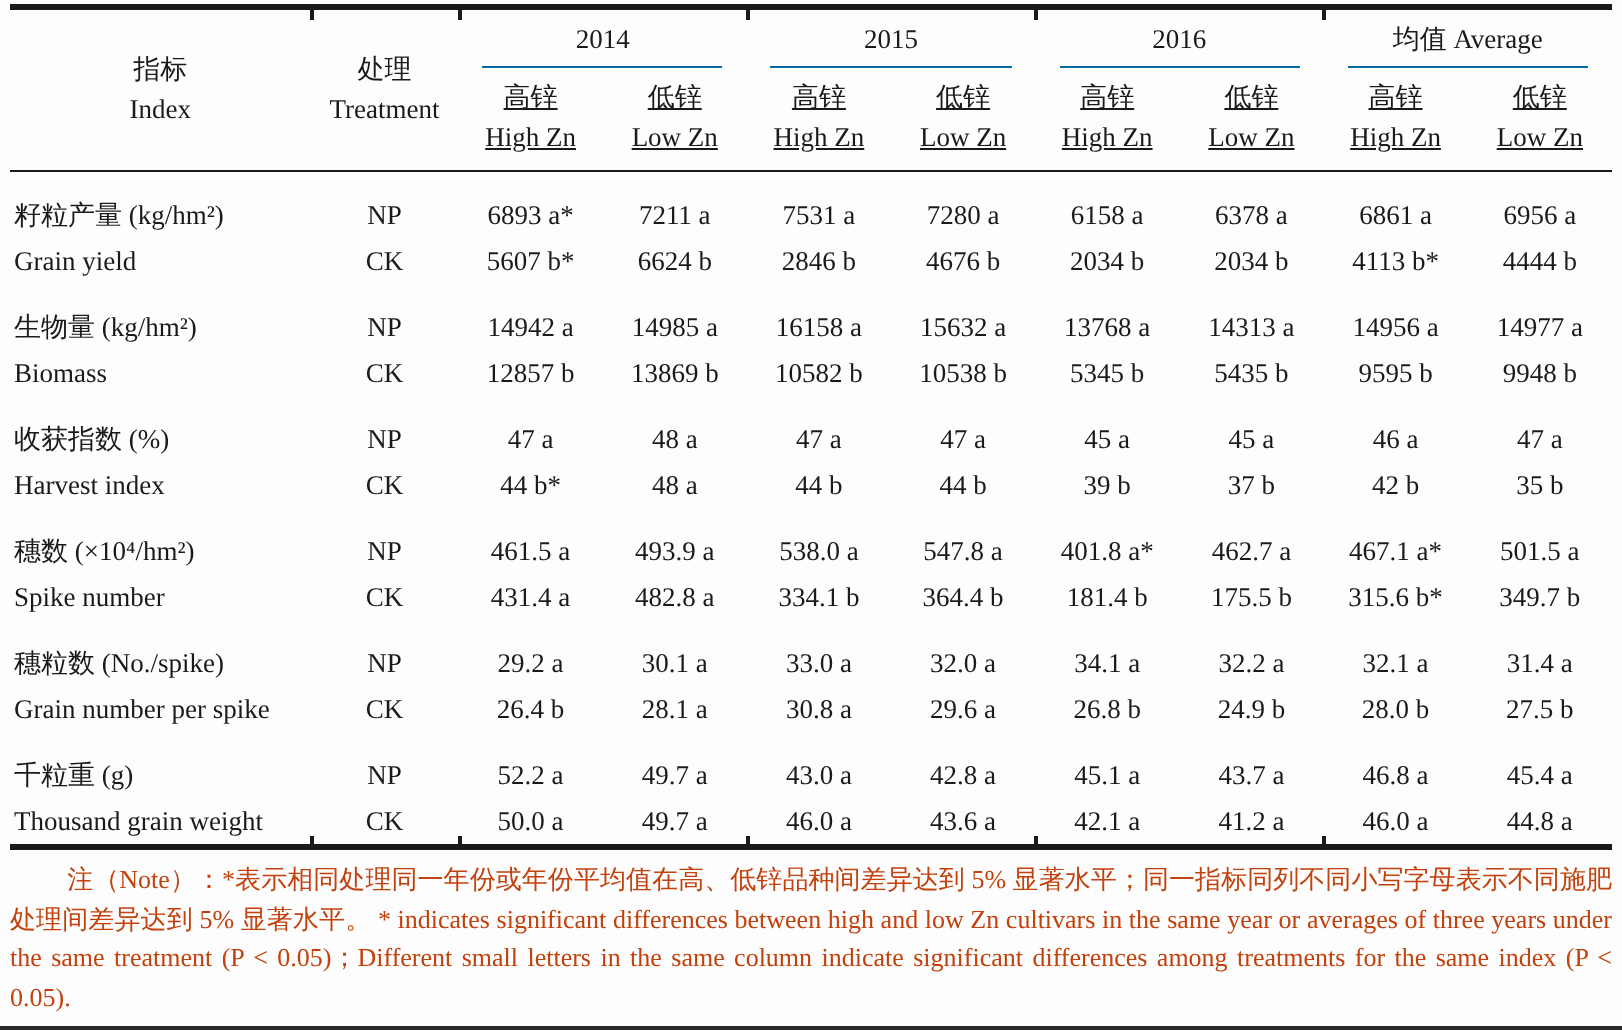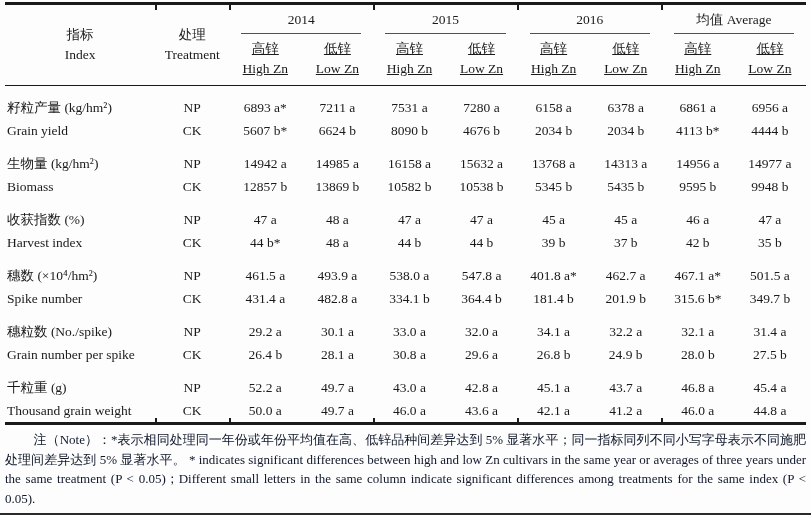--- a/index.html
+++ b/index.html
@@ -34,21 +34,21 @@
   tbody td{height:23px;line-height:23px;white-space:nowrap;}
   tbody tr.group-start td{padding-top:10px;}
   td.lbl{text-align:left;padding-left:2px;}
   .tick{position:absolute;width:2px;background:#1a1a1a;}
   .tick-top{top:-3px;height:8px;}
   .tick-bottom{bottom:-3px;height:7px;}
   .footnote{
     margin-top:5px;
     font-size:13px;line-height:19.5px;
     text-align:justify;text-indent:2.2em;
-    color:#0f172a;
+    color:#c2410c;
   }
 </style>
 </head>
 <body>
 
 <div class="page">
   <div class="table-wrap">
     <div class="tick tick-top" style="left:150px"></div>
     <div class="tick tick-top" style="left:224px"></div>
     <div class="tick tick-top" style="left:368px"></div>
@@ -142,21 +142,21 @@
             <td class="val">6158 a</td>
             <td class="val">6378 a</td>
             <td class="val">6861 a</td>
             <td class="val">6956 a</td>
           </tr>
           <tr>
             <td class="lbl">Grain yield</td>
             <td class="treat">CK</td>
             <td class="val">5607 b*</td>
             <td class="val">6624 b</td>
-            <td class="val">8090 b</td>
+            <td class="val">2846 b</td>
             <td class="val">4676 b</td>
             <td class="val">2034 b</td>
             <td class="val">2034 b</td>
             <td class="val">4113 b*</td>
             <td class="val">4444 b</td>
           </tr>
           <tr class="group-start">
             <td class="lbl">生物量 (kg/hm²)</td>
             <td class="treat">NP</td>
             <td class="val">14942 a</td>
@@ -217,21 +217,21 @@
             <td class="val">501.5 a</td>
           </tr>
           <tr>
             <td class="lbl">Spike number</td>
             <td class="treat">CK</td>
             <td class="val">431.4 a</td>
             <td class="val">482.8 a</td>
             <td class="val">334.1 b</td>
             <td class="val">364.4 b</td>
             <td class="val">181.4 b</td>
-            <td class="val">201.9 b</td>
+            <td class="val">175.5 b</td>
             <td class="val">315.6 b*</td>
             <td class="val">349.7 b</td>
           </tr>
           <tr class="group-start">
             <td class="lbl">穗粒数 (No./spike)</td>
             <td class="treat">NP</td>
             <td class="val">29.2 a</td>
             <td class="val">30.1 a</td>
             <td class="val">33.0 a</td>
             <td class="val">32.0 a</td>

